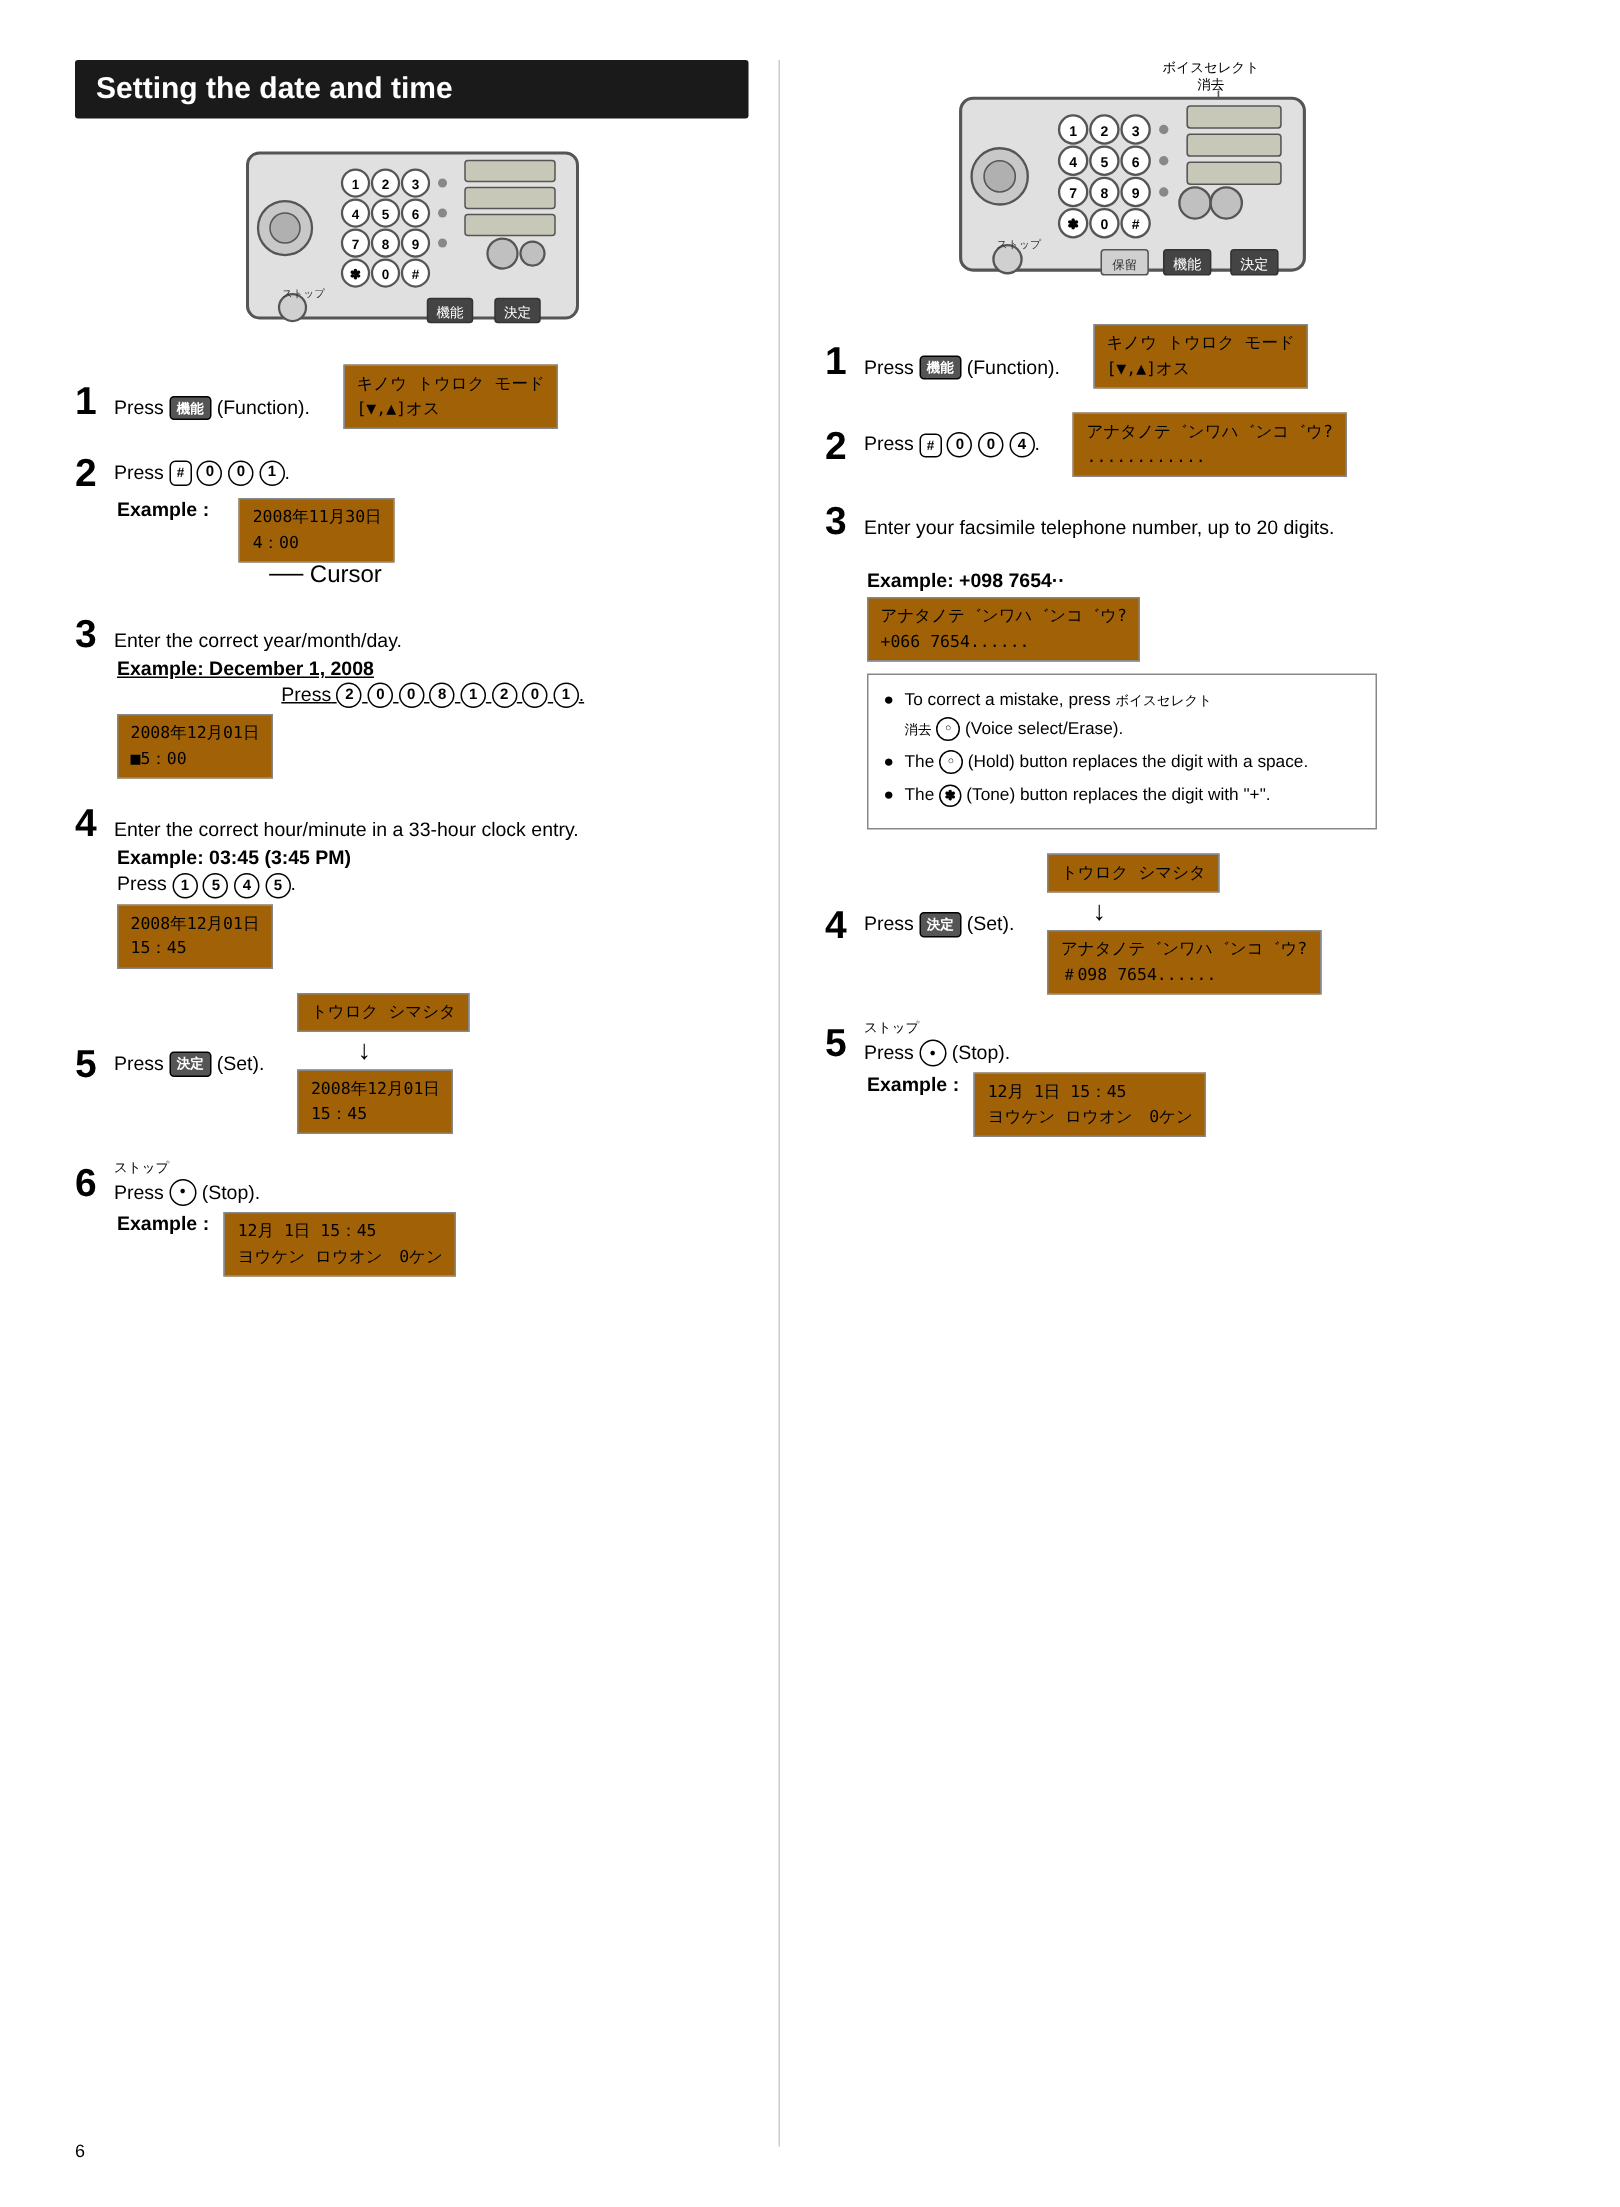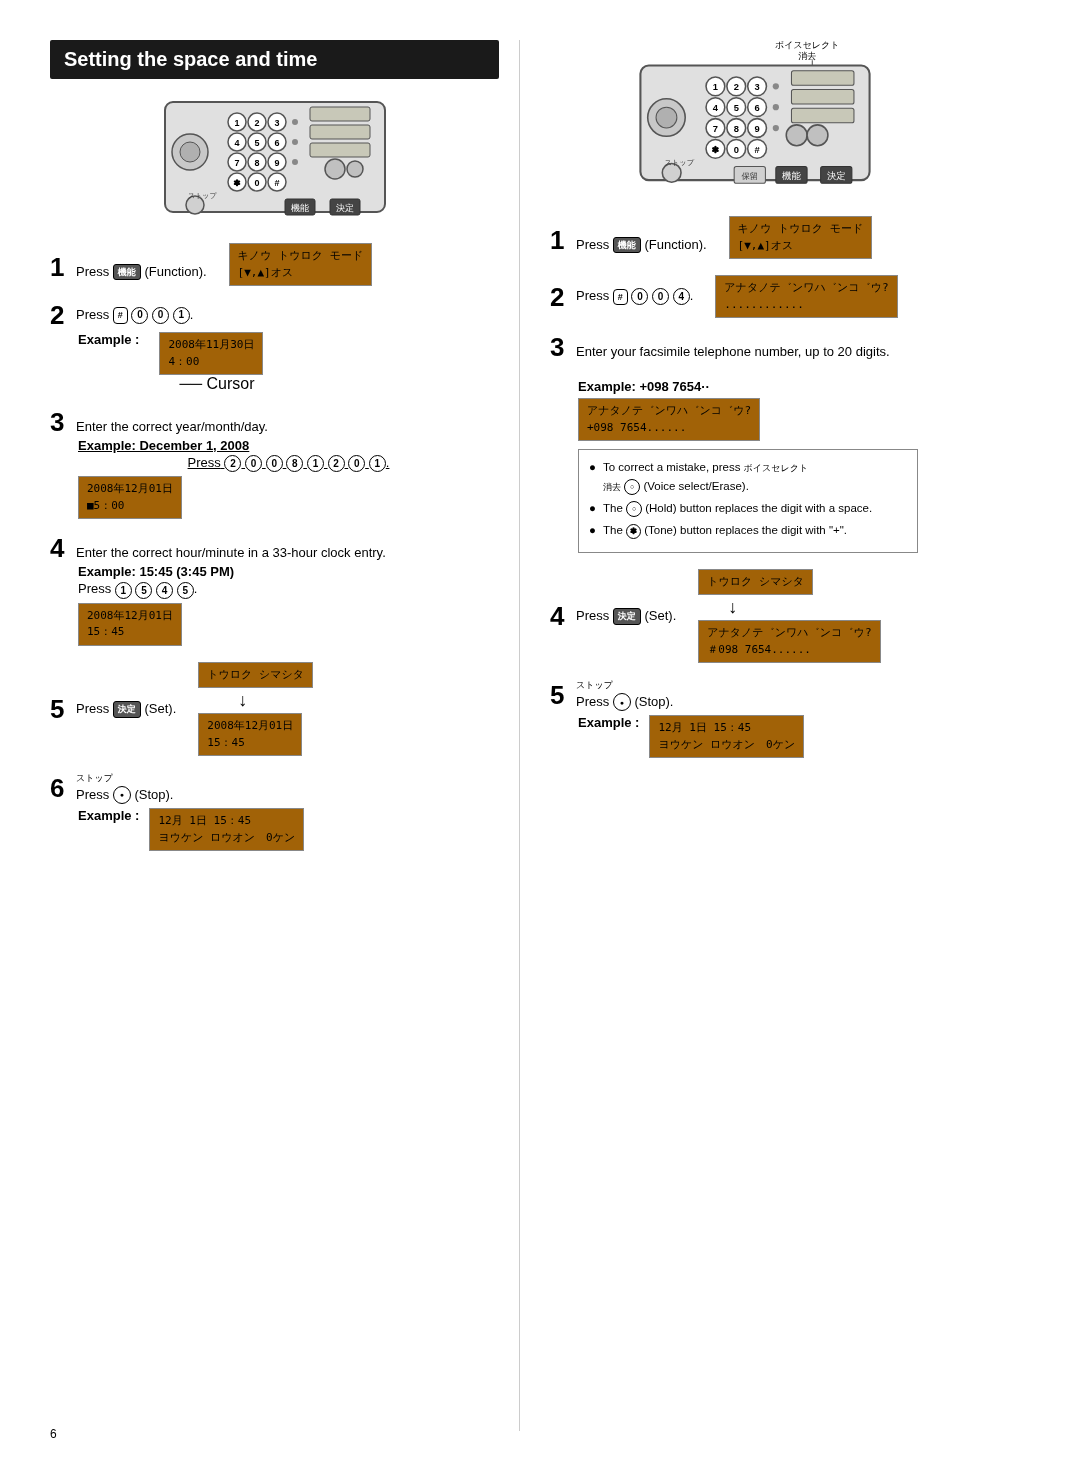--- a/index.html
+++ b/index.html
@@ -183,21 +183,21 @@
       margin-bottom: 16px;
     }
   </style>
 </head>
 <body>
 
 <div class="page">
 
   <div class="left-col">
 
-    <div class="section-title">Setting the space and time</div>
+    <div class="section-title">Setting the date and time</div>
 
     <div class="device-svg-container">
       <svg width="240" height="130" viewBox="0 0 240 130">
 
         <rect x="10" y="5" width="220" height="110" rx="8" ry="8" fill="#e0e0e0" stroke="#555" stroke-width="2"></rect>
 
         <circle cx="35" cy="55" r="18" fill="#c8c8c8" stroke="#555" stroke-width="1.5"></circle>
         <circle cx="35" cy="55" r="10" fill="#b0b0b0" stroke="#555" stroke-width="1"></circle>
 
         <circle cx="82" cy="25" r="9" fill="white" stroke="#555" stroke-width="1.5"></circle>
@@ -318,21 +318,21 @@
         </div>
       </div>
     </div>
 
     <div class="step-block">
       <div class="step-header">
         <span class="step-num-big">4</span>
         <span class="step-text">Enter the correct hour/minute in a 33-hour clock entry.</span>
       </div>
       <div class="indent" style="margin-top:2px;">
-        <div class="bold">Example: 15:45 (3:45 PM)</div>
+        <div class="bold">Example: 03:45 (3:45 PM)</div>
         <div style="margin-top:2px;">
           <span>Press</span>
           <span class="circle-num">1</span>
           <span class="circle-num">5</span>
           <span class="circle-num">4</span>
           <span class="circle-num">5</span>.
         </div>
         <div style="margin-top:4px;">
           <span class="screen-block">
             <span>2008年12月01日</span><br>
@@ -482,21 +482,21 @@
     <div class="step-block">
       <div class="step-header">
         <span class="step-num-big">3</span>
         <span class="step-text">Enter your facsimile telephone number, up to 20 digits.</span>
       </div>
       <div class="indent" style="margin-top:18px;">
         <div class="bold">Example: +098 7654··</div>
         <div style="margin-top:4px;">
           <span class="screen-block">
             <span>アナタノテ゛ンワハ゛ンコ゛ウ?</span><br>
-            <span>+098 7654......</span>
+            <span>+066 7654......</span>
           </span>
         </div>
 
         <div class="note-box" style="margin-top:8px; font-size:11.5px; max-width:340px;">
           <div class="note-item">
             <span class="bullet">●</span>
             <span>To correct a mistake, press <span style="font-size:9px;">ボイスセレクト<br>消去</span>
             <span class="stop-inline" style="width:16px;height:16px;">○</span> (Voice select/Erase).</span>
           </div>
           <div class="note-item">

